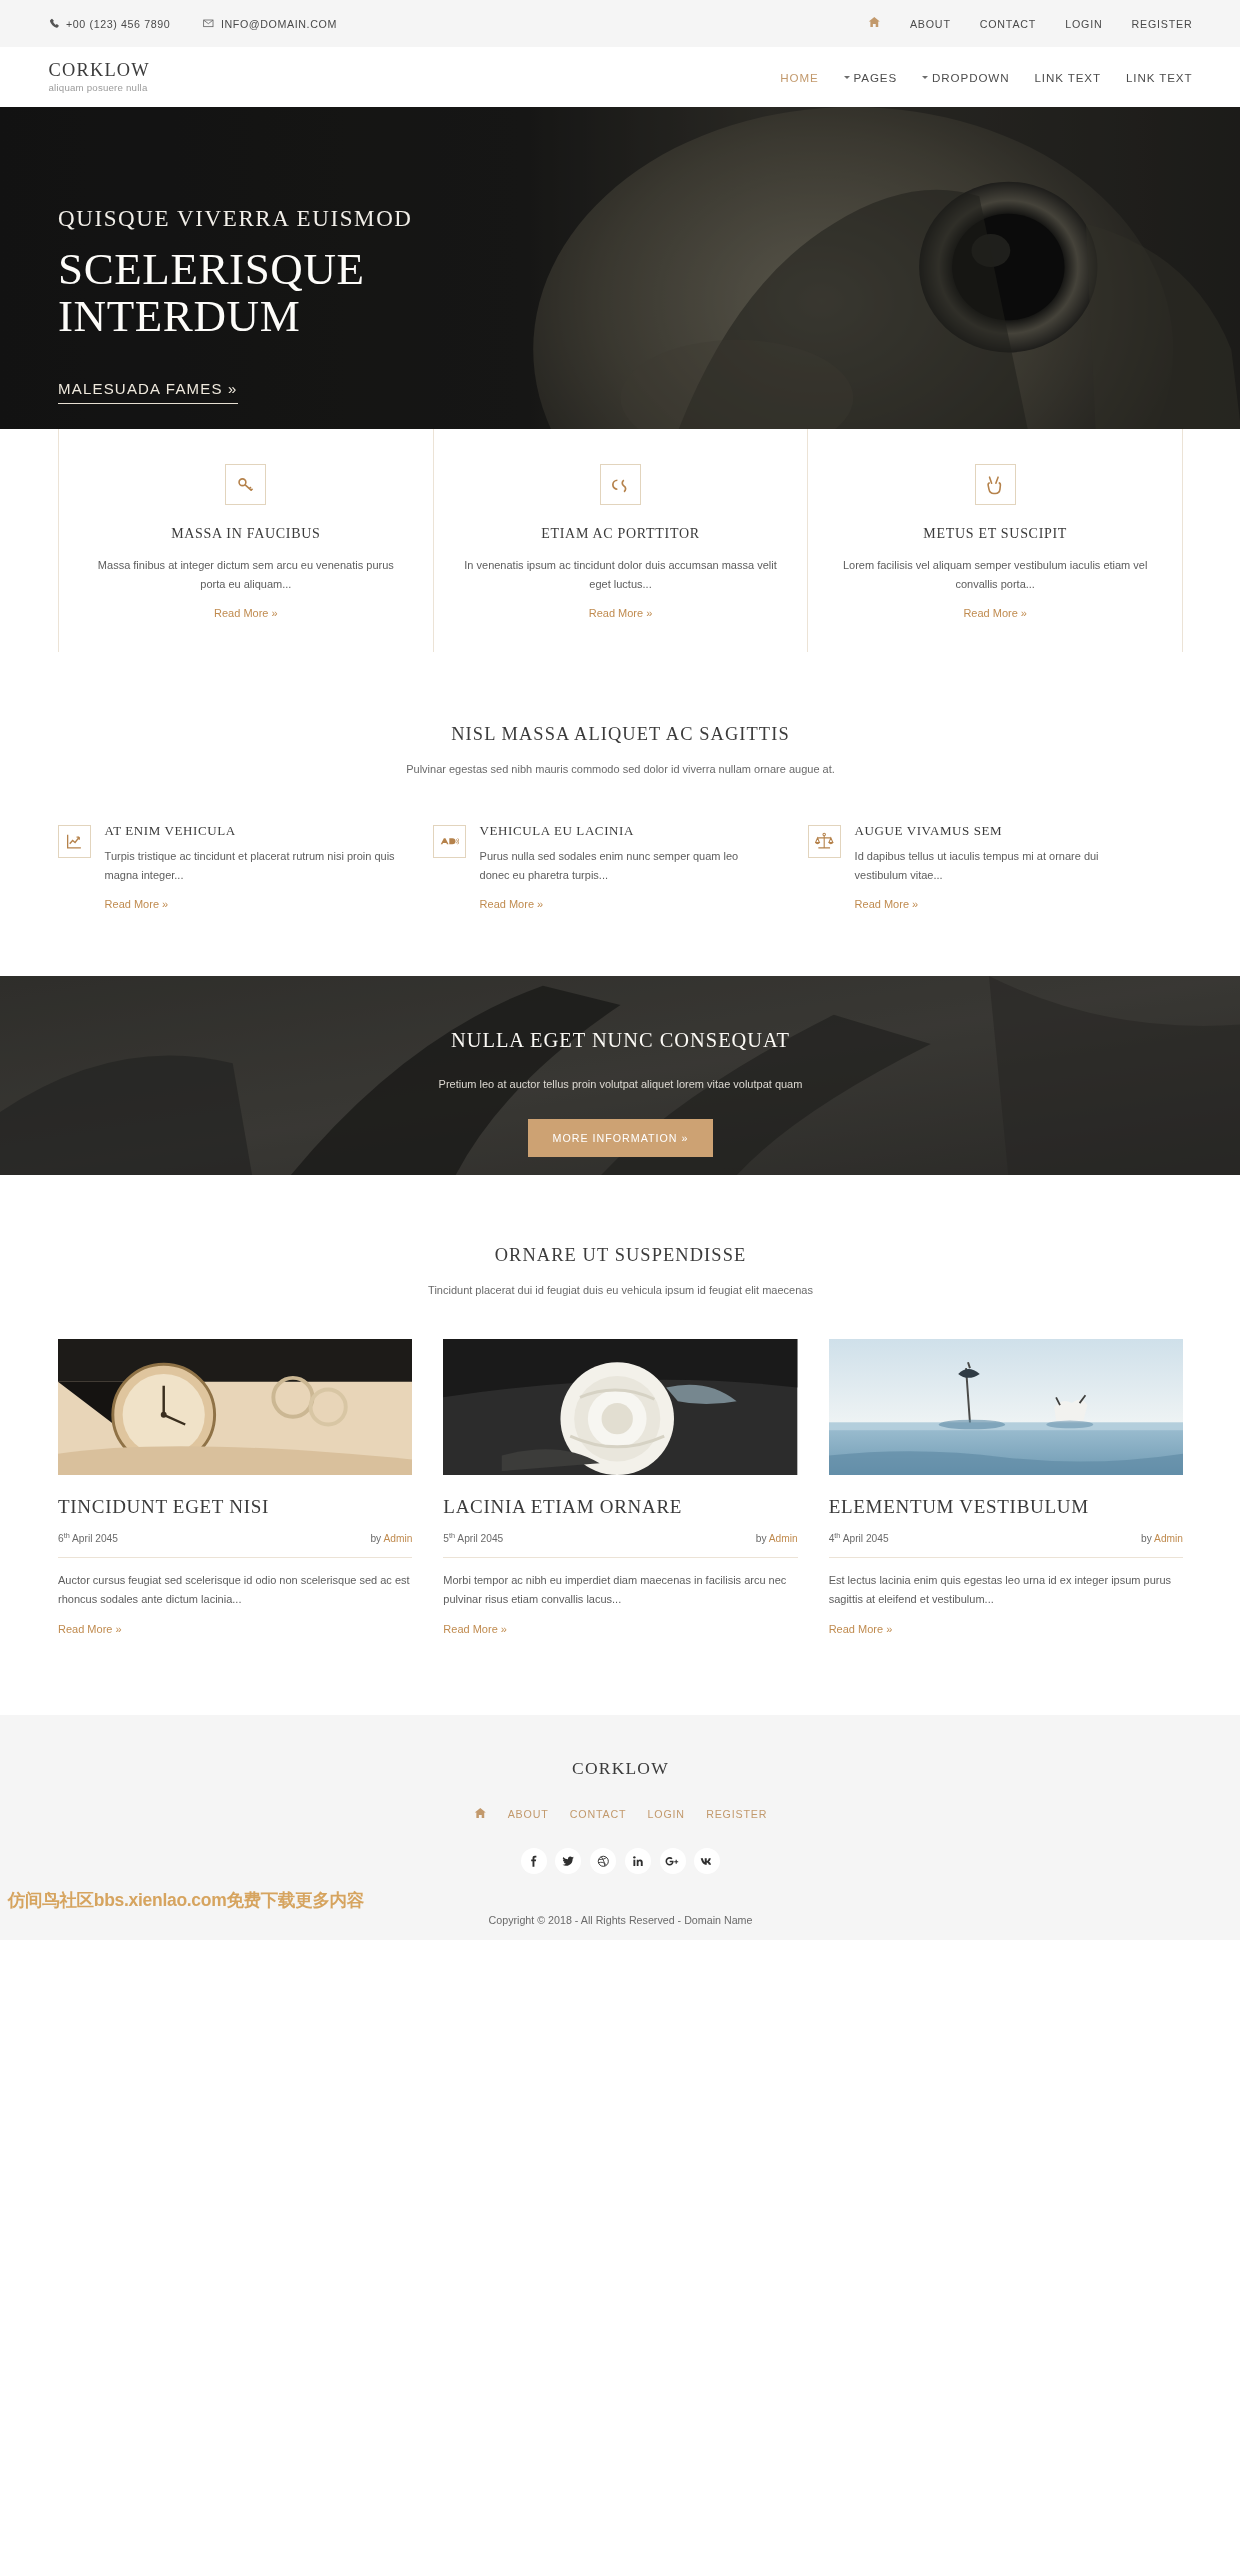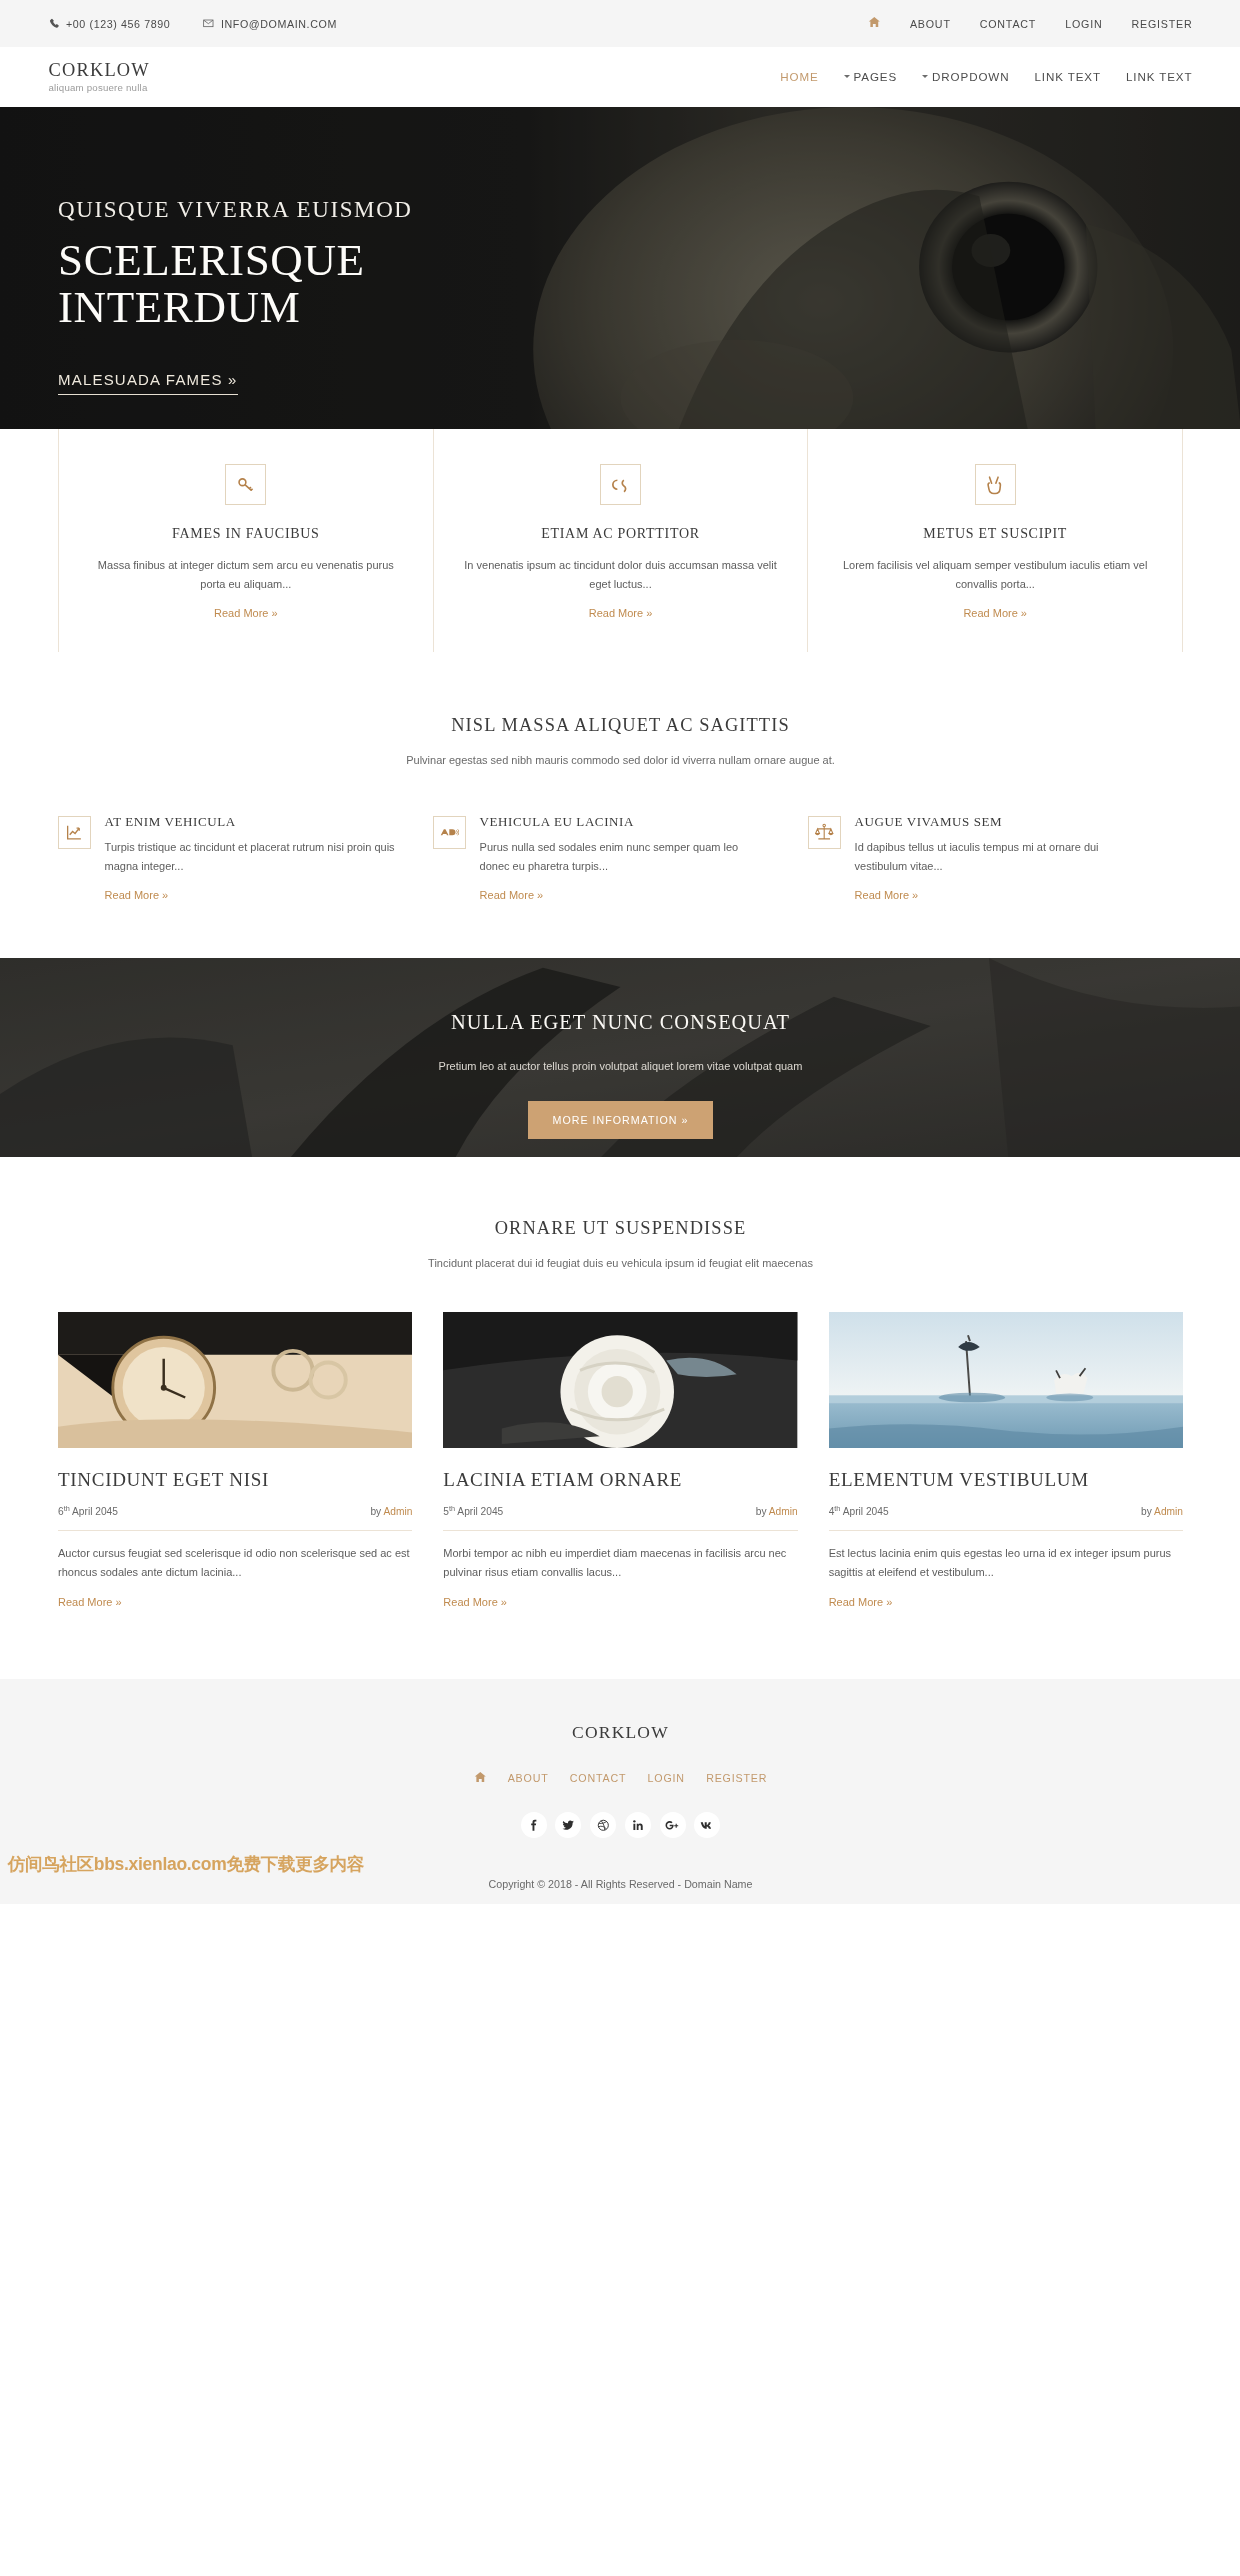--- a/index.html
+++ b/index.html
@@ -3,21 +3,21 @@
 <meta charset="utf-8">
 <style>
   * { box-sizing: border-box; margin: 0; padding: 0; }
   html, body { width: 1241px; }
   body {
     font-family: "Liberation Sans", sans-serif;
     background: #ffffff;
     color: #444;
     -webkit-font-smoothing: antialiased;
   }
-  .wrap { width: 1125px; margin: 7px auto; }
+  .wrap { width: 1125px; margin: 16px auto; }
 
   
   .topbar {
     background: #f5f5f5;
     height: 47px;
     display: flex;
     align-items: center;
     font-size: 10.7px;
     letter-spacing: 0.6px;
     color: #4a4a4a;
@@ -363,21 +363,21 @@
 
 <div class="features">
   <div class="feat-row">
     <div class="feat">
       <div class="feat-icon">
         <svg width="19.4" height="19.4" viewBox="0 0 24 24">
             <circle cx="8" cy="9" r="4.2" fill="none" stroke="#b5824b" stroke-width="2"></circle>
             <path d="M11 12 l8 7 M16.5 17 l2-2 M18.5 19 l2-2" stroke="#b5824b" stroke-width="2" fill="none"></path>
           </svg>
       </div>
-      <div class="feat-title">FAMES IN FAUCIBUS</div>
+      <div class="feat-title">MASSA IN FAUCIBUS</div>
       <div class="feat-text">Massa finibus at integer dictum sem arcu eu venenatis purus porta eu aliquam...</div>
       <a href="#" class="readmore">Read More »</a>
     </div>
     <div class="feat">
       <div class="feat-icon">
         <svg width="21.3" height="17.5" viewBox="0 0 26 18">
             <path d="M9 3.5a5.5 5.5 0 1 0 0 11" fill="none" stroke="#b5824b" stroke-width="2.1"></path>
             <path d="M17 3.5a4 4 0 0 0 0 7 4 4 0 0 1 0 7" fill="none" stroke="#b5824b" stroke-width="2.1"></path>
           </svg>
       </div>

